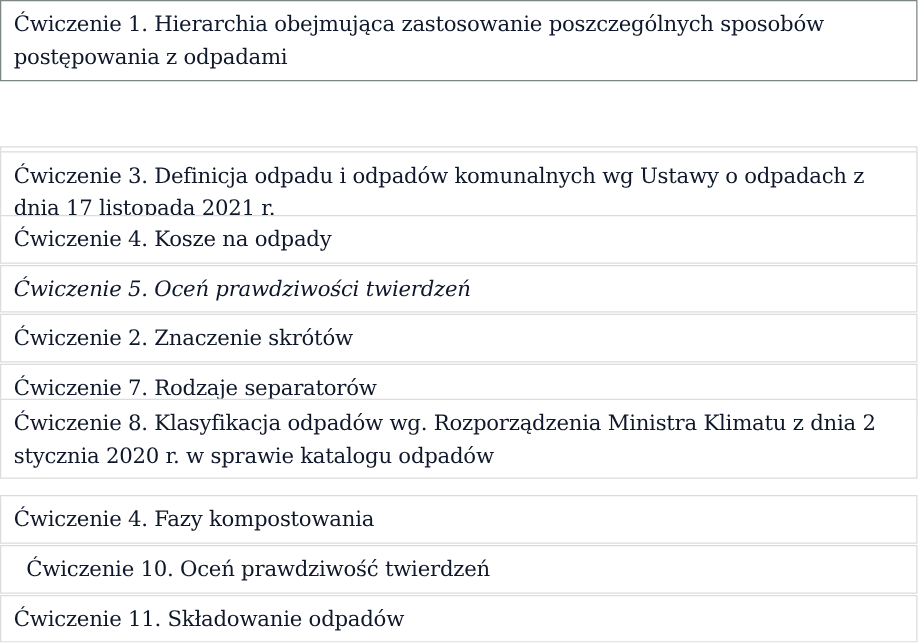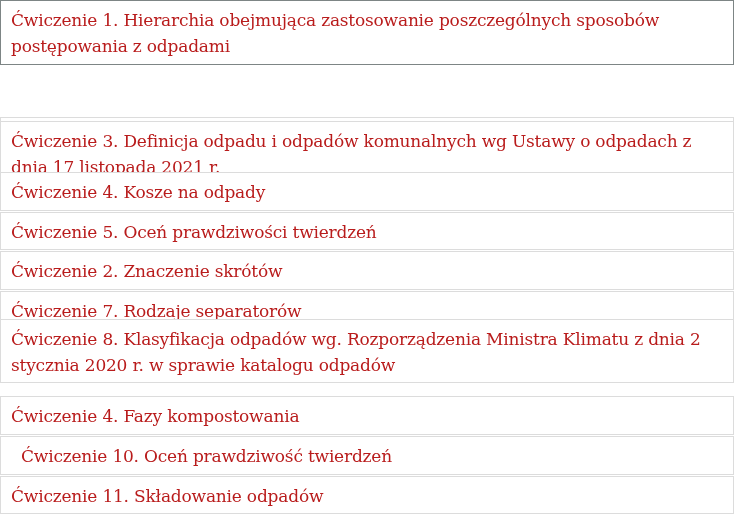--- a/index.html
+++ b/index.html
@@ -5,21 +5,21 @@
   html, body { margin: 0; padding: 0; background: #ffffff; }
   body { width: 736px; height: 514px; overflow: hidden; font-family: "DejaVu Serif", "Liberation Serif", serif; }
   .list { position: relative; width: 736px; }
   .item {
     position: absolute;
     left: 0;
     width: 734px;
     box-sizing: border-box;
     border: 1px solid #dcdcdc;
     background: #ffffff;
-    color: #b91c1c;
+    color: #0f172a;
     font-size: 17px;
     line-height: 26px;
     padding: 6px 10px 6px 10px;
     letter-spacing: -0.2px;
     cursor: pointer;
   }
   .item.active { border: 1px solid #7d8585; }
   .item .label { display: block; }
 </style>
 </head>
@@ -31,21 +31,21 @@
   </div>
   <div class="item" style="top:82px;height:40px;margin-top:35px;">
     <span class="label">Ćwiczenie 2. Krzyżówka</span>
   </div>
   <div class="item" style="top:121px;height:64px;">
     <span class="label">Ćwiczenie 3. Definicja odpadu i odpadów komunalnych wg Ustawy o odpadach z dnia 17 listopada 2021 r.</span>
   </div>
   <div class="item" style="top:172px;height:39px;">
     <span class="label">Ćwiczenie 4. Kosze na odpady</span>
   </div>
-  <div class="item" style="top:212px;height:38px;">
+  <div class="item" style="top:212px;height:38px;font-style:italic;">
     <span class="label">Ćwiczenie 5. Oceń prawdziwości twierdzeń</span>
   </div>
   <div class="item" style="top:251px;height:39px;">
     <span class="label">Ćwiczenie 2. Znaczenie skrótów</span>
   </div>
   <div class="item" style="top:291px;height:39px;">
     <span class="label">Ćwiczenie 7. Rodzaje separatorów</span>
   </div>
   <div class="item" style="top:319px;height:64px;">
     <span class="label">Ćwiczenie 8. Klasyfikacja odpadów wg. Rozporządzenia Ministra Klimatu z dnia 2 stycznia 2020 r. w sprawie katalogu odpadów</span>

